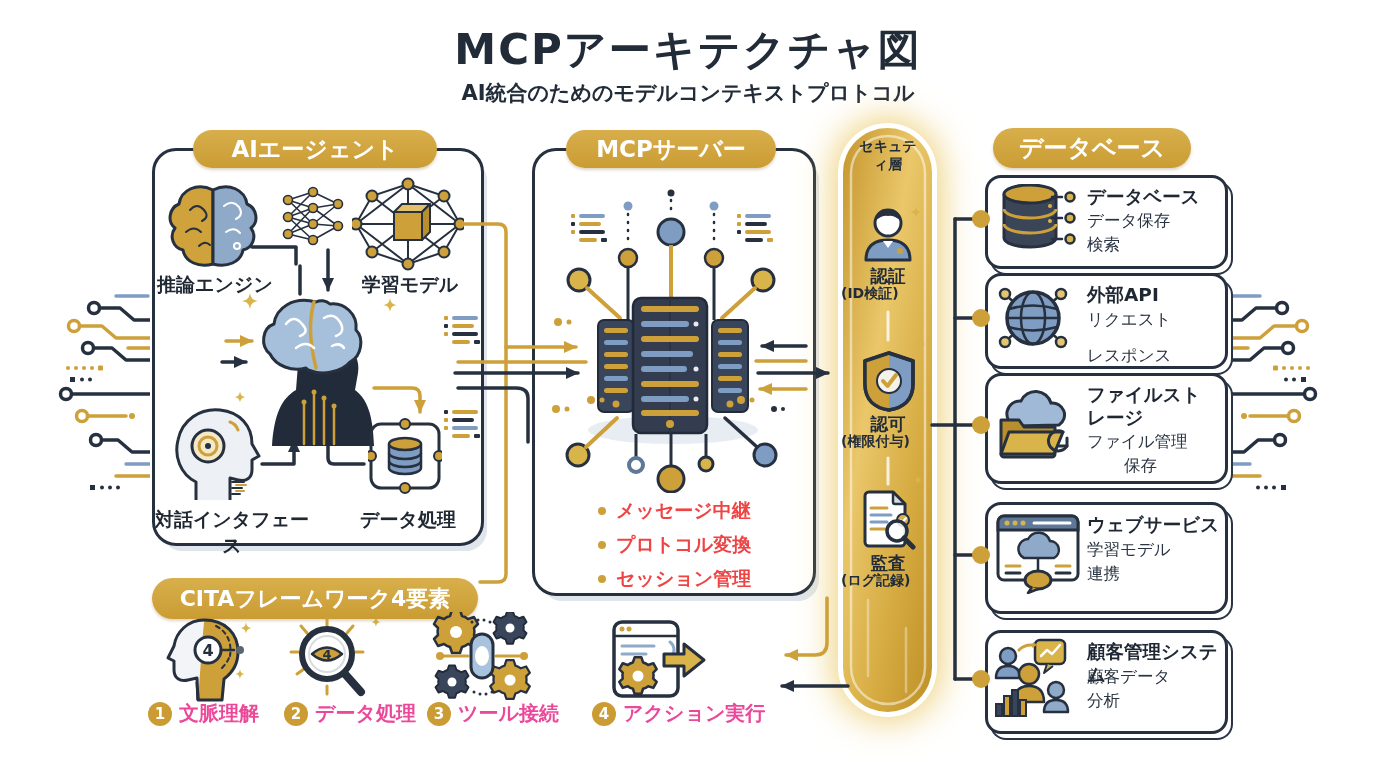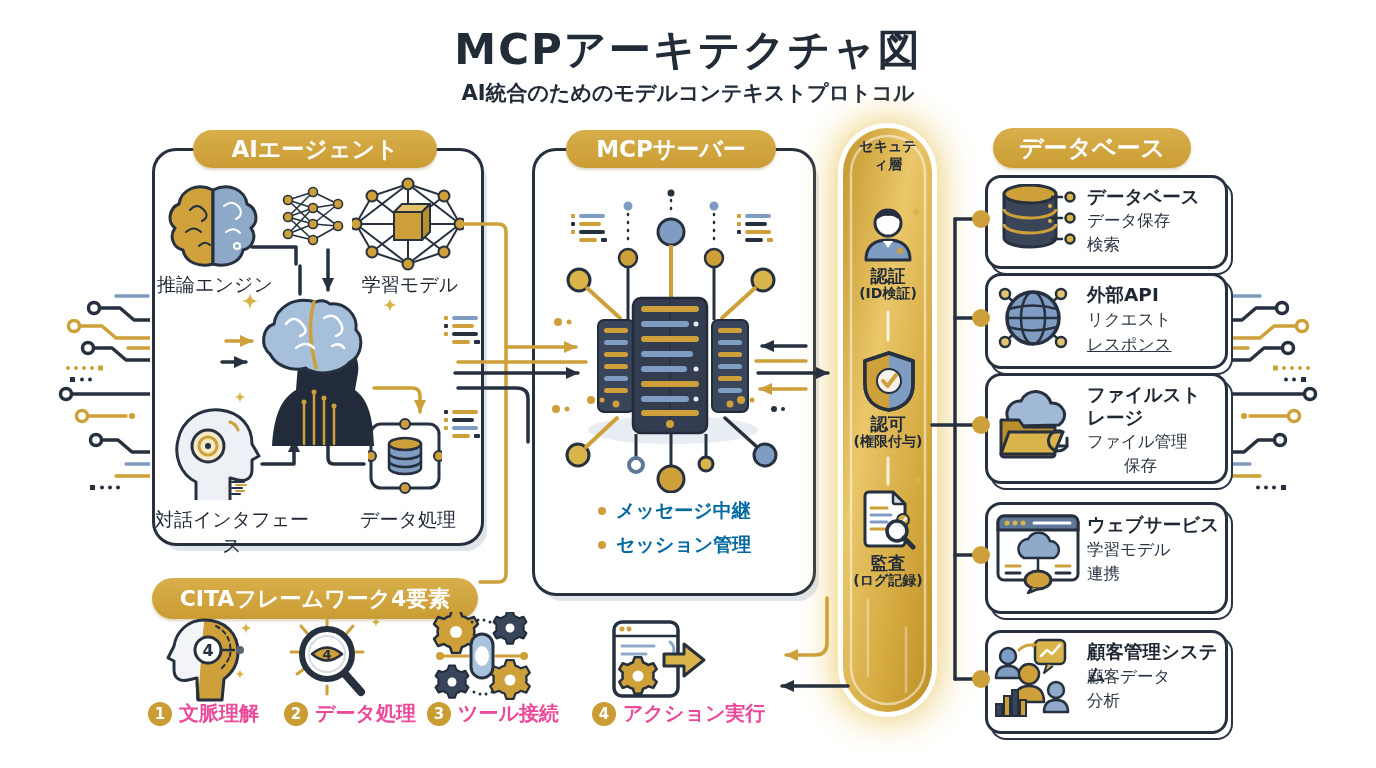--- a/index.html
+++ b/index.html
@@ -10,28 +10,28 @@
   .title{left:0;top:22px;width:1376px;text-align:center;font-size:42px;font-weight:900;letter-spacing:2px;color:#222B38;}
   .subtitle{left:0;top:79px;width:1376px;text-align:center;font-size:21px;font-weight:700;color:#222B38;}
   
   .obox{border:3.5px solid #26303F;border-radius:24px;background:#fff;box-shadow:6px 8px 0 -3px rgba(208,215,226,.65);}
   .tbox{border:3px solid #26303F;border-radius:16px;background:#fff;box-shadow:5px 6px 0 -2px #fff,5px 6px 0 0 #2A3445;}
   .pill{background:linear-gradient(180deg,#D8AF4C,#CA9C33);border-radius:22px;display:flex;align-items:center;justify-content:center;
         color:#fff;font-weight:800;box-shadow:0 2px 3px rgba(120,90,20,.25);}
   .capsule{background:linear-gradient(100deg,#C5962D,#EAC76A 38%,#D5AA40 70%,#BE9028);border-radius:46px;
            box-shadow:0 0 0 5px #ffffff,0 0 34px 10px rgba(235,202,105,.85);}
   
-  .lbl{font-weight:400;font-size:19px;text-align:center;color:#1F2733;}
+  .lbl{font-weight:700;font-size:19px;text-align:center;color:#1F2733;}
   .sec-t{font-weight:800;font-size:17.5px;text-align:center;color:#222B38;}
-  .sec-n{font-weight:700;font-size:14px;text-align:center;color:#222B38;}
+  .sec-n{font-weight:700;font-size:14px;text-align:left;color:#222B38;}
   .tool-title{font-weight:800;font-size:18.5px;line-height:1.22;color:#1F2733;}
   .tool-line{font-weight:500;font-size:16.5px;color:#2A3442;}
   .bullet-row{display:flex;align-items:center;gap:10px;height:34px;}
   .bullet-dot{width:8px;height:8px;border-radius:50%;background:#CDA03A;flex:0 0 auto;}
-  .bullet-txt{font-weight:800;font-size:19px;color:#0369a1;}
+  .bullet-txt{font-weight:800;font-size:19px;color:#ef4444;}
   .badge{width:24px;height:24px;border-radius:50%;background:#CA9C33;color:#fff;font-weight:800;font-size:15px;
          display:flex;align-items:center;justify-content:center;}
   .cita-lbl{font-weight:800;font-size:20px;color:#ec4899;white-space:nowrap;}
   
   .c{fill:none;stroke-linecap:round;stroke-linejoin:round;stroke-width:3.5;}
   .N{stroke:#26303F;} .G{stroke:#CDA03A;} .B{stroke:#7F9DC2;}
   svg{display:block;}
 </style>
 </head>
 <body>
@@ -445,20 +445,24 @@
     </svg>
   </div>
 
   <div class="abs" style="left:598px;top:494px;">
     <div class="bullet-row">
         <span class="bullet-dot"></span>
         <span class="bullet-txt">メッセージ中継</span>
       </div>
     <div class="bullet-row">
         <span class="bullet-dot"></span>
+        <span class="bullet-txt">プロトコル変換</span>
+      </div>
+    <div class="bullet-row">
+        <span class="bullet-dot"></span>
         <span class="bullet-txt">セッション管理</span>
       </div>
   </div>
 
   <div class="abs sec-t" style="left:855px;top:138px;width:66px;font-size:14px;line-height:1.25;">セキュティ層</div>
   <div class="abs" style="left:859px;top:206px;">
     <svg width="58" height="56" viewBox="0 0 58 56">
       <path d="M7,54 Q7,34 29,34 Q51,34 51,54 Z" fill="#7F9DC2" stroke="#26303F" stroke-width="3" stroke-linejoin="round"></path>
       <path d="M24,35 L29,42 L34,35 Z" fill="#fff"></path>
       <circle cx="29" cy="17" r="13" fill="#fff" stroke="#26303F" stroke-width="3"></circle>
@@ -536,21 +540,21 @@
       <g fill="#E3C671" stroke="#26303F" stroke-width="2.5">
           <circle cx="9" cy="13" r="5"></circle>
           <circle cx="65" cy="13" r="5"></circle>
           <circle cx="9" cy="61" r="5"></circle>
           <circle cx="65" cy="61" r="5"></circle>
         </g>
     </svg>
   </div>
   <div class="abs tool-title" style="left:1087px;top:284px;width:130px;">外部API</div>
   <div class="abs tool-line" style="left:1087px;top:309px;width:130px;">リクエスト</div>
-  <div class="abs tool-line" style="left:1087px;top:334px;width:130px;text-decoration:underline;">レスポンス</div>
+  <div class="abs tool-line" style="left:1087px;top:345px;width:130px;">レスポンス</div>
 
   <div class="abs" style="left:993px;top:388px;">
     <svg width="84" height="74" viewBox="0 0 84 74">
       <g fill="#9FB9D6" stroke="#26303F" stroke-width="3">
           <path d="M22,38 a13,13 0 0 1 6,-25 a16,16 0 0 1 30,2 a12,12 0 0 1 8,22 Z"></path>
         </g>
       <path d="M8,32 H26 L31,39 H62 V66 a3,3 0 0 1 -3,3 H11 a3,3 0 0 1 -3,-3 Z" fill="#B98F2E" stroke="#26303F" stroke-width="3" stroke-linejoin="round"></path>
       <path d="M8,66 L16,44 H70 L61,66 Z" fill="#D8B44A" stroke="#26303F" stroke-width="3" stroke-linejoin="round"></path>
       <path d="M74,58 a10,10 0 1 1 -4,-14" fill="none" stroke="#26303F" stroke-width="3" stroke-linecap="round"></path>
       <path d="M74,50 V58 H66" fill="none" stroke="#26303F" stroke-width="3" stroke-linecap="round" stroke-linejoin="round"></path>

